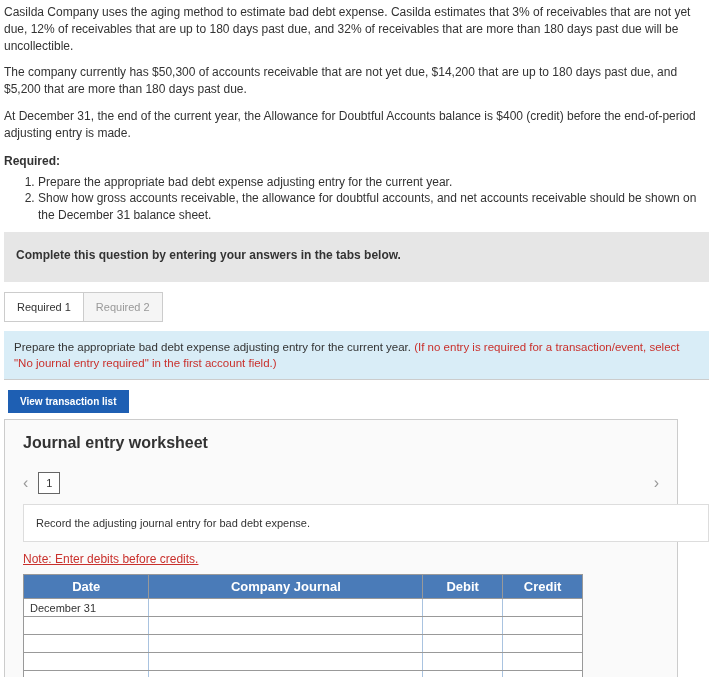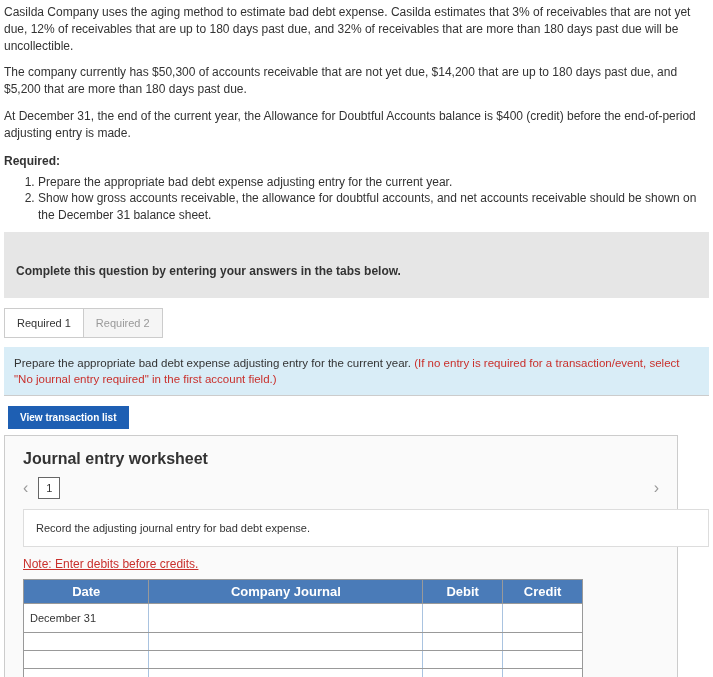--- a/index.html
+++ b/index.html
@@ -30,21 +30,21 @@
       margin-bottom: 6px;
     }
     .required-section ol {
       margin-left: 34px;
     }
     .required-section li {
       line-height: 1.4;
     }
     .instruction-bar {
       background: #e6e6e6;
-      padding: 32px 12px 20px 12px;
+      padding: 16px 12px 20px 12px;
       font-weight: bold;
       font-size: 12px;
       margin-bottom: 10px;
     }
     .tabs {
       display: flex;
       margin-bottom: 9px;
     }
     .tab {
       padding: 8px 12px;
@@ -80,21 +80,21 @@
     }
     .worksheet-panel {
       border: 1px solid #ccc;
       background: #fafafa;
       padding: 14px 18px 16px 18px;
       width: 674px;
     }
     .worksheet-title {
       font-size: 16px;
       font-weight: bold;
-      margin-bottom: 9px;
+      margin-bottom: 20px;
     }
     .nav-row {
       display: flex;
       align-items: center;
       justify-content: space-between;
       margin-bottom: 10px;
     }
     .nav-left {
       display: flex;
       align-items: center;
@@ -143,21 +143,21 @@
       padding: 4px 6px;
       border: 1px solid #999;
       text-align: center;
     }
     .journal-table td {
       border-top: 1px solid #999;
       border-bottom: 1px solid #999;
       border-left: 1px solid #999;
       border-right: 1px solid #a9c3e0;
       height: 18px;
-      padding: 8px 6px;
+      padding: 2px 6px;
       font-size: 11px;
       background: #fff;
     }
     .journal-table td:last-child{
       border-right: 1px solid #999;
     }
     .journal-table .col-date { width: 110px; }
     .journal-table .col-gj { width: 240px; }
     .journal-table .col-debit { width: 70px; }
     .journal-table .col-credit { width: 70px; }

